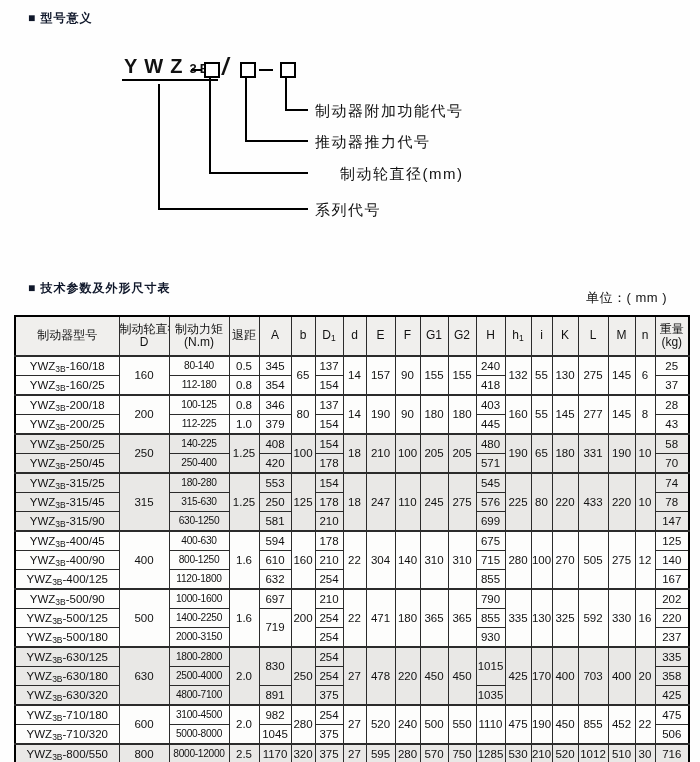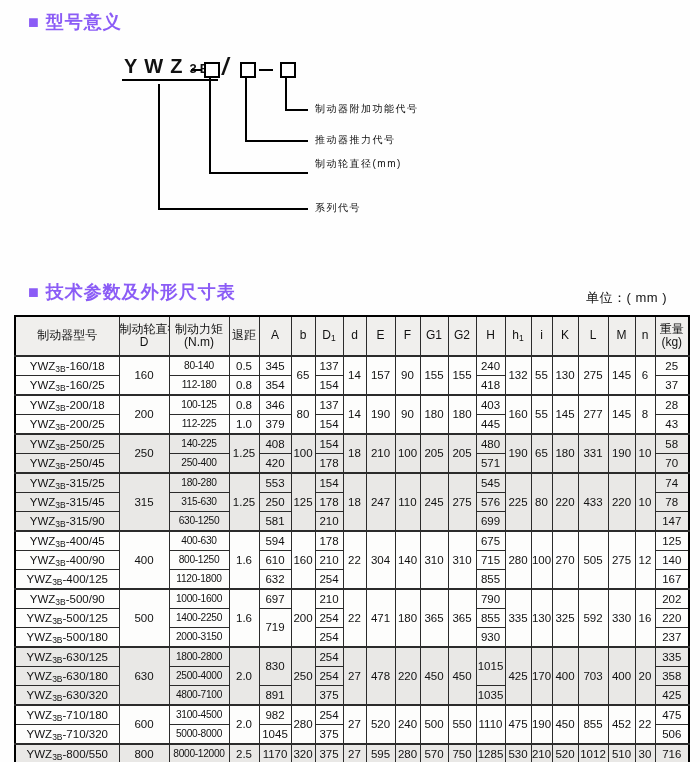--- a/index.html
+++ b/index.html
@@ -1,21 +1,21 @@
 <!DOCTYPE html>
 <html style="--border: #2b2b2b; --header-bg: #f0efed; --row-bg: #fdfdfc; --shaded-bg: #e9e8e6;"><head>
 <meta charset="utf-8">
 <style>
   html,body{margin:0;padding:0;}
   body{
     width:700px;height:762px;position:relative;background:#fefefe;
     font-family:"Liberation Sans", sans-serif;color:#111;
     -webkit-font-smoothing:antialiased;
   }
-  .sec-title{position:absolute;font-weight:bold;font-size:18px;letter-spacing:1px;color:#8b5cf6;}
+  .sec-title{position:absolute;font-weight:bold;font-size:12px;letter-spacing:1px;color:#0f172a;}
   #title-model{left:28px;top:10px;}
   #title-tech{left:28px;top:280px;text-align:center;}
   #unit-note{position:absolute;left:586px;top:289px;font-size:13px;letter-spacing:0.5px;}
 
   
   #diagram{position:absolute;left:0;top:0;width:700px;height:240px;}
   #code-line{position:absolute;left:122px;top:55px;height:30px;white-space:nowrap;}
   .code-underline{display:inline-block;border-bottom:2px solid #000;padding:0 6px 1px 2px;}
   .code-main{font-weight:bold;font-size:20px;letter-spacing:7px;}
   .code-sub{font-weight:bold;font-size:13px;letter-spacing:3px;}
@@ -23,22 +23,22 @@
   #fbox1{left:204px;} #fbox2{left:240px;} #fbox3{left:280px;}
   .fdash{position:absolute;top:69px;height:2px;background:#000;}
   #fdash1{left:191px;width:11px;} #fdash2{left:259px;width:14px;}
   #fslash{position:absolute;left:222px;top:54px;font-size:23px;font-style:italic;font-weight:bold;}
   .vline,.hline{position:absolute;background:#000;}
   .vline{width:2px;} .hline{height:2px;}
   #v-series{left:158px;top:84px;height:126px;} #h-series{left:158px;top:208px;width:150px;}
   #v-wheel{left:209px;top:76px;height:98px;}  #h-wheel{left:209px;top:172px;width:99px;}
   #v-thrust{left:245px;top:76px;height:66px;} #h-thrust{left:245px;top:140px;width:63px;}
   #v-addfn{left:285px;top:76px;height:35px;}  #h-addfn{left:285px;top:109px;width:23px;}
-  .dlabel{position:absolute;left:315px;font-size:10px;letter-spacing:1.5px;white-space:nowrap;}
-  #dlabel-addfn{top:102px;} #dlabel-thrust{top:133px;} #dlabel-wheel{top:157px;} #dlabel-series{top:201px;}
+  .dlabel{position:absolute;left:315px;font-size:15px;letter-spacing:1.5px;white-space:nowrap;}
+  #dlabel-addfn{top:102px;} #dlabel-thrust{top:133px;} #dlabel-wheel{top:165px;margin-left:25px;} #dlabel-series{top:201px;}
 
   
   #spec-table{
     position:absolute;left:14px;top:315px;width:674px;
     border-collapse:collapse;table-layout:fixed;
     border:2px solid #000;
   }
   #spec-table th,#spec-table td{
     border:1px solid var(--border,#2b2b2b);
     text-align:center;vertical-align:middle;

